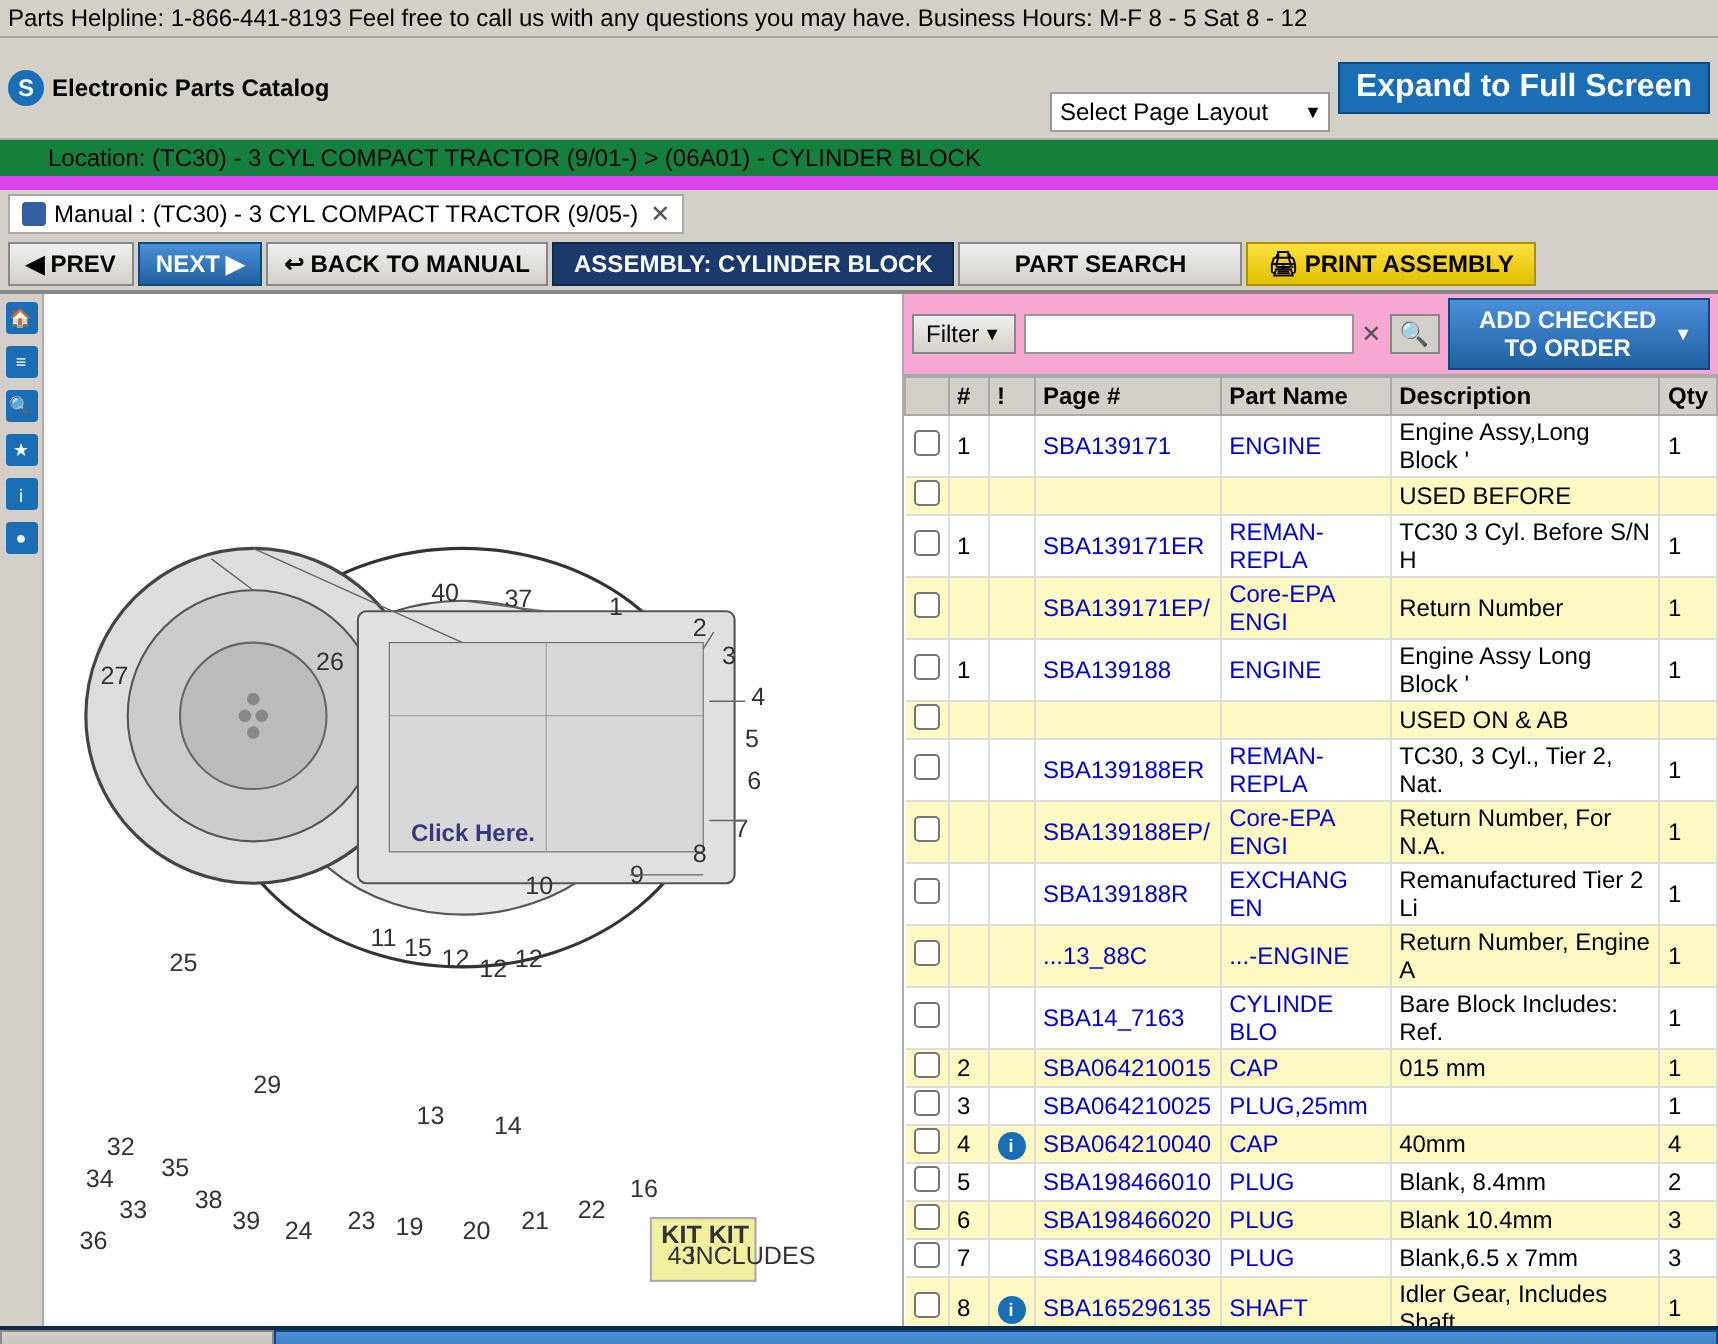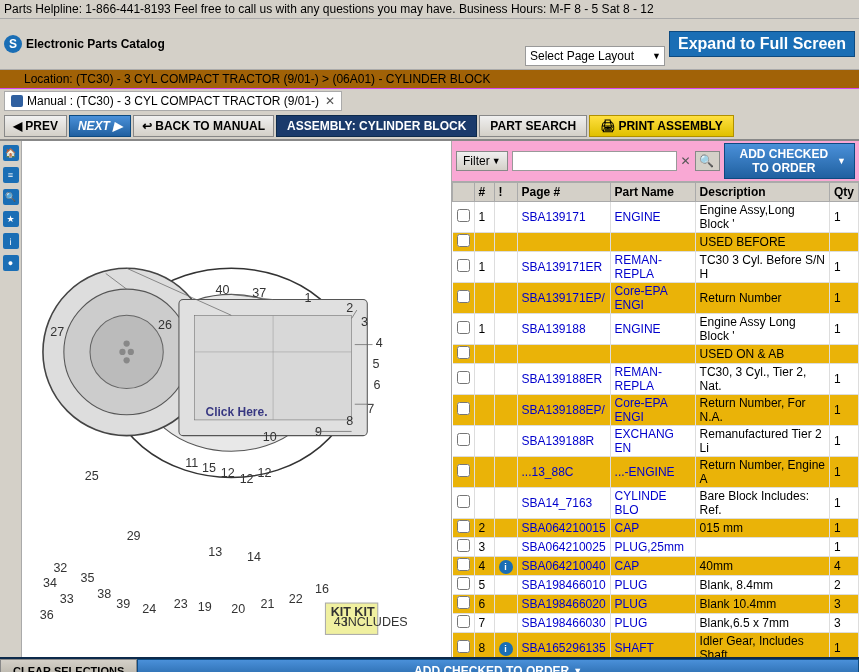--- a/index.html
+++ b/index.html
@@ -68,24 +68,24 @@
       color: white;
       border: 1px solid #0d4a80;
       padding: 3px 8px;
       cursor: pointer;
       font-size: 16px;
       font-weight: bold;
     }
 
     
     .breadcrumb-bar {
-      background: #a16207;
+      background: #15803d;
       padding: 2px 4px 2px 24px;
       font-size: 11px;
-      border-bottom: 1px solid #d946ef;
+      border-bottom: 7px solid #d946ef;
     }
 
     
     .tab-bar {
       background: #d4d0c8;
       padding: 2px 4px;
       display: flex;
       align-items: center;
     }
 
@@ -124,34 +124,33 @@
       padding: 3px 8px;
       cursor: pointer;
       font-size: 11px;
       font-weight: bold;
       display: flex; align-items: center; gap: 3px;
     }
     .toolbar-btn.active {
       background: linear-gradient(to bottom, #4a90d9, #2060a0);
       color: white;
       border-color: #0d4a80;
-      font-style: italic;
     }
     .assembly-label {
       background: #1a3a6b;
       color: white;
       padding: 3px 10px;
       font-size: 12px;
       font-weight: bold;
       border: 1px solid #0d2a4b;
     }
     .part-search-btn {
       background: linear-gradient(to bottom, #f0f0f0, #d4d0c8);
       border: 1px solid #888;
-      padding: 3px 10px;
+      padding: 3px 27px;
       cursor: pointer;
       font-size: 12px;
       font-weight: bold;
     }
     .print-btn {
       background: linear-gradient(to bottom, #ffe040, #e0c000);
       border: 1px solid #b09000;
       padding: 3px 10px;
       cursor: pointer;
       font-size: 12px;
@@ -264,21 +263,21 @@
     }
     thead th.chk-col { width: 20px; }
     thead th.num-col { width: 20px; }
     thead th.bang-col { width: 16px; }
     thead th.part-col { width: 90px; }
     thead th.name-col { width: 85px; }
     thead th.desc-col { }
     thead th.qty-col { width: 25px; }
 
     tbody tr { border-bottom: 1px solid #ddd; }
-    tbody tr.alt { background: #eab308; }
+    tbody tr.alt { background: #fef9c3; }
     tbody td {
       padding: 1px 4px;
       border-right: 1px solid #ddd;
       vertical-align: middle;
     }
     tbody td a { color: #0000cc; text-decoration: none; }
     .info-icon {
       display: inline-flex;
       width: 14px; height: 14px;
       background: #1a6eb5;
@@ -352,21 +351,21 @@
   </div>
 </div>
 
 <div class="breadcrumb-bar">
   <span>Location: (TC30) - 3 CYL COMPACT TRACTOR (9/01-) &gt; (06A01) - CYLINDER BLOCK</span>
 </div>
 
 <div class="tab-bar">
   <div style="display:flex;align-items:center;background:white;border:1px solid #aaa;padding:2px 6px;font-size:11px;cursor:pointer;">
     <span style="width:12px;height:12px;background:#3060a0;border-radius:2px;display:inline-block;margin-right:4px;"></span>
-    <span>Manual : (TC30) - 3 CYL COMPACT TRACTOR (9/01-)</span>
+    <span>Manual : (TC30) - 3 CYL COMPACT TRACTOR (9/05-)</span>
     <span style="margin-left:6px;cursor:pointer;color:#555;">✕</span>
   </div>
 </div>
 
 <div class="toolbar">
   <button class="toolbar-btn">
     <span>◀</span>
     <span>PREV</span>
   </button>
   <button class="toolbar-btn active">

